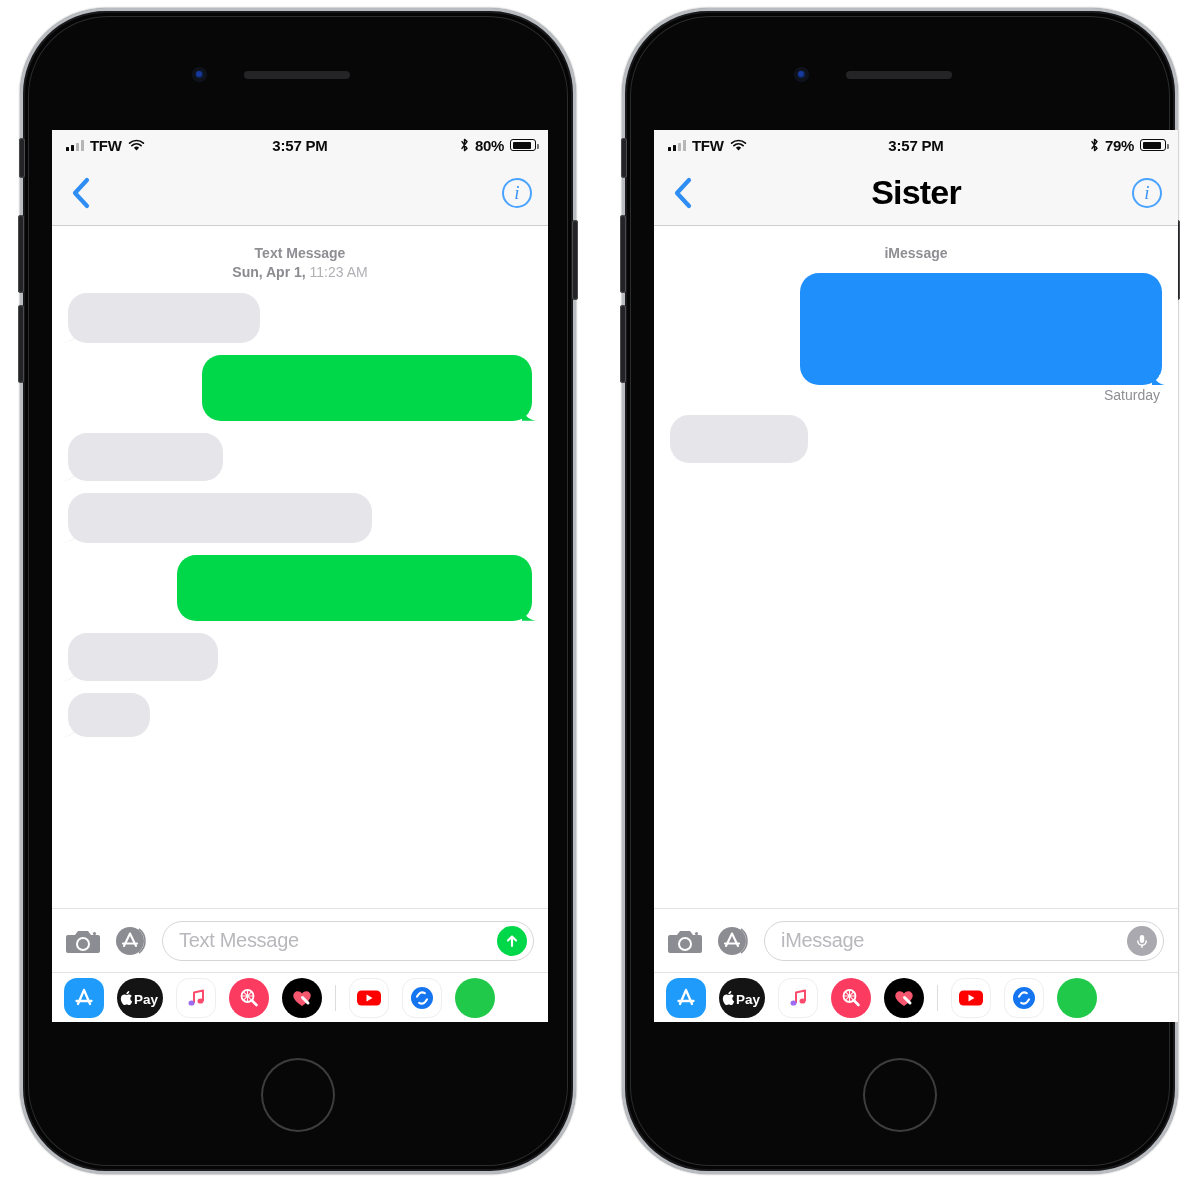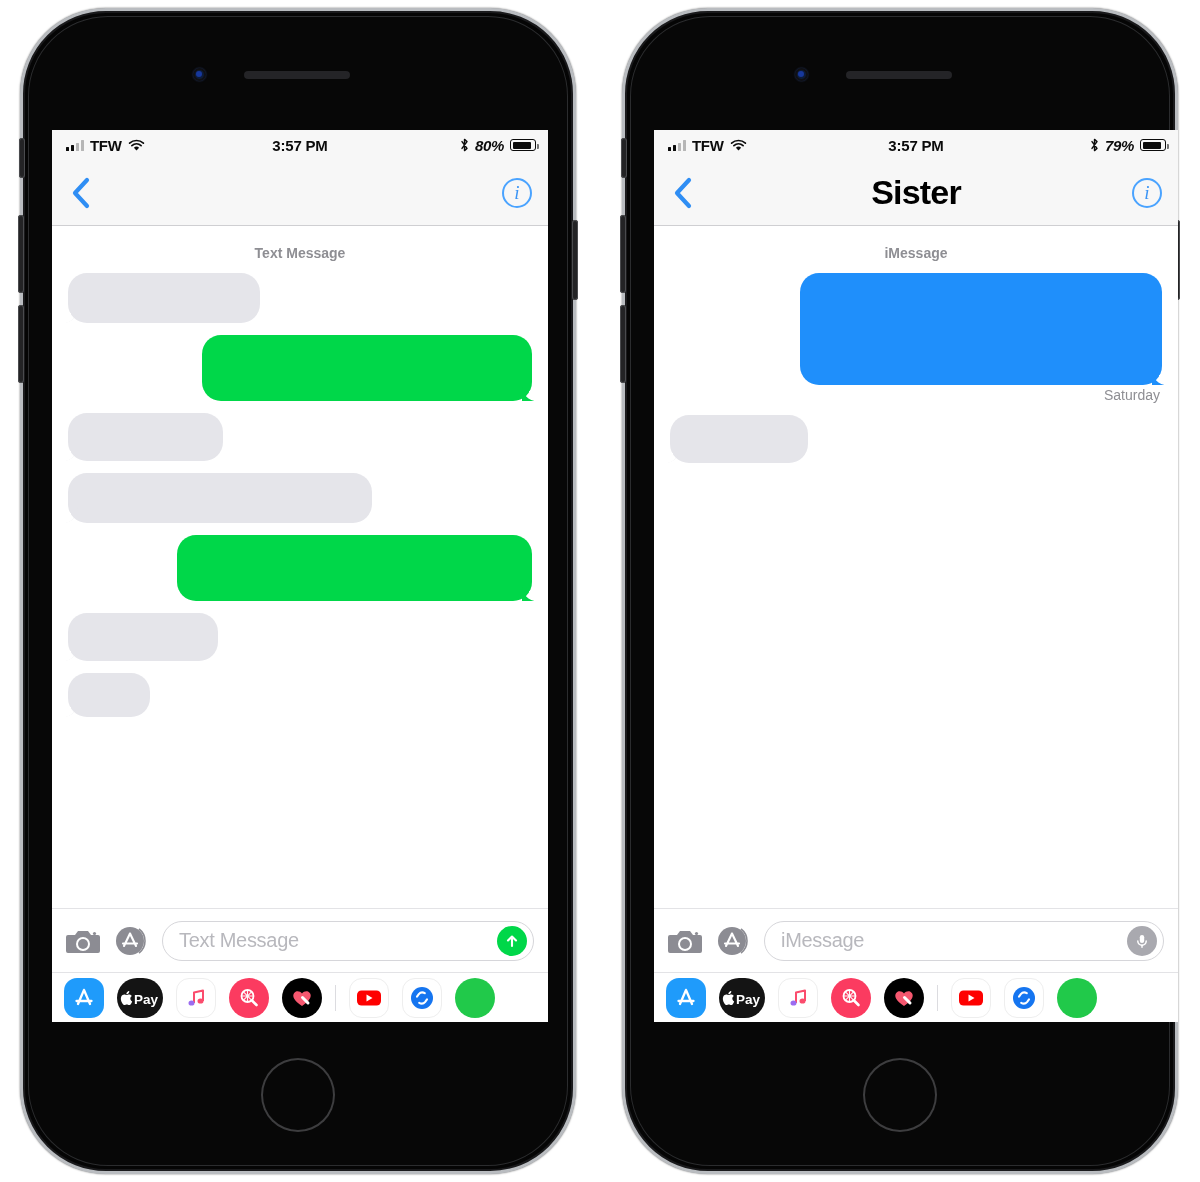--- a/index.html
+++ b/index.html
@@ -59,21 +59,21 @@
   .phone.right .screen { width:524px; }
 
   
   .statusbar { height:30px; background:#f7f7f7; display:flex; align-items:center;
                padding:0 14px; position:relative; }
   .sb-left, .sb-right { display:flex; align-items:center; gap:6px; }
   .sb-right { position:absolute; right:12px; }
   .sb-center { position:absolute; left:0; right:0; text-align:center;
                font-size:15px; font-weight:bold; color:#0b0b0b; letter-spacing:-.2px; }
   .carrier { font-size:15px; font-weight:600; color:#0b0b0b; letter-spacing:-.3px; }
-  .batt-pct { font-size:15px; font-weight:600; color:#0b0b0b; letter-spacing:-.3px;font-style:italic; }
+  .batt-pct { font-size:15px; font-weight:600; color:#0b0b0b; letter-spacing:-.3px; }
 
   .bars { display:flex; align-items:flex-end; gap:2px; height:11px; }
   .bars span { width:3px; border-radius:.5px; background:#0b0b0b; }
   .bars span:nth-child(1){height:4px;}
   .bars span:nth-child(2){height:6px;}
   .bars span:nth-child(3){height:8px; background:#b6b6b6;}
   .bars span:nth-child(4){height:11px; background:#b6b6b6;}
 
   .battery { position:relative; width:26px; height:12px; border:1.5px solid #0b0b0b;
              border-radius:3px; }
@@ -217,20 +217,24 @@
         </div>
         <div class="info-button">
           <span>i</span>
         </div>
       </div>
 
       <div class="thread">
 
         <div class="ts-block">
           <div class="ts-kind">Text Message</div>
+          <div class="ts-when">
+            <b>Sun, Apr 1,</b>
+            <span>11:23 AM</span>
+          </div>
         </div>
 
         <div class="row in">
           <div class="bubble gray" style="width:192px;height:50px"></div>
           </div>
         <div class="row out">
           <div class="bubble green" style="width:330px;height:66px"></div>
           </div>
         <div class="row in">
           <div class="bubble gray" style="width:155px;height:48px"></div>

